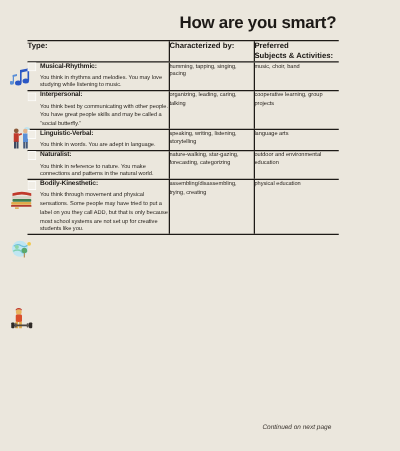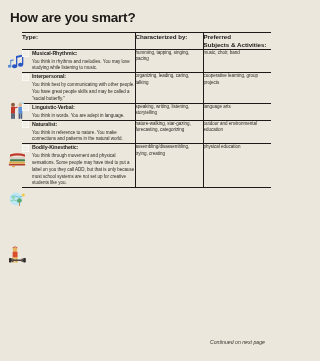--- a/index.html
+++ b/index.html
@@ -16,21 +16,21 @@
     position: relative;
   }
   .page {
     width: 279px;
     height: 361px;
     box-sizing: border-box;
     padding: 6px 10px 0 10px;
     position: relative;
   }
   .doc-title {
-    text-align: left;
+    text-align: right;
     font-size: 13.5px;
     font-weight: bold;
     letter-spacing: -0.2px;
     color: #1d1a17;
     margin: 4px 0 7px 0;
     font-family: "Liberation Sans", sans-serif;
   }
   table.matrix {
     width: 249px;
     margin-left: 12px;

